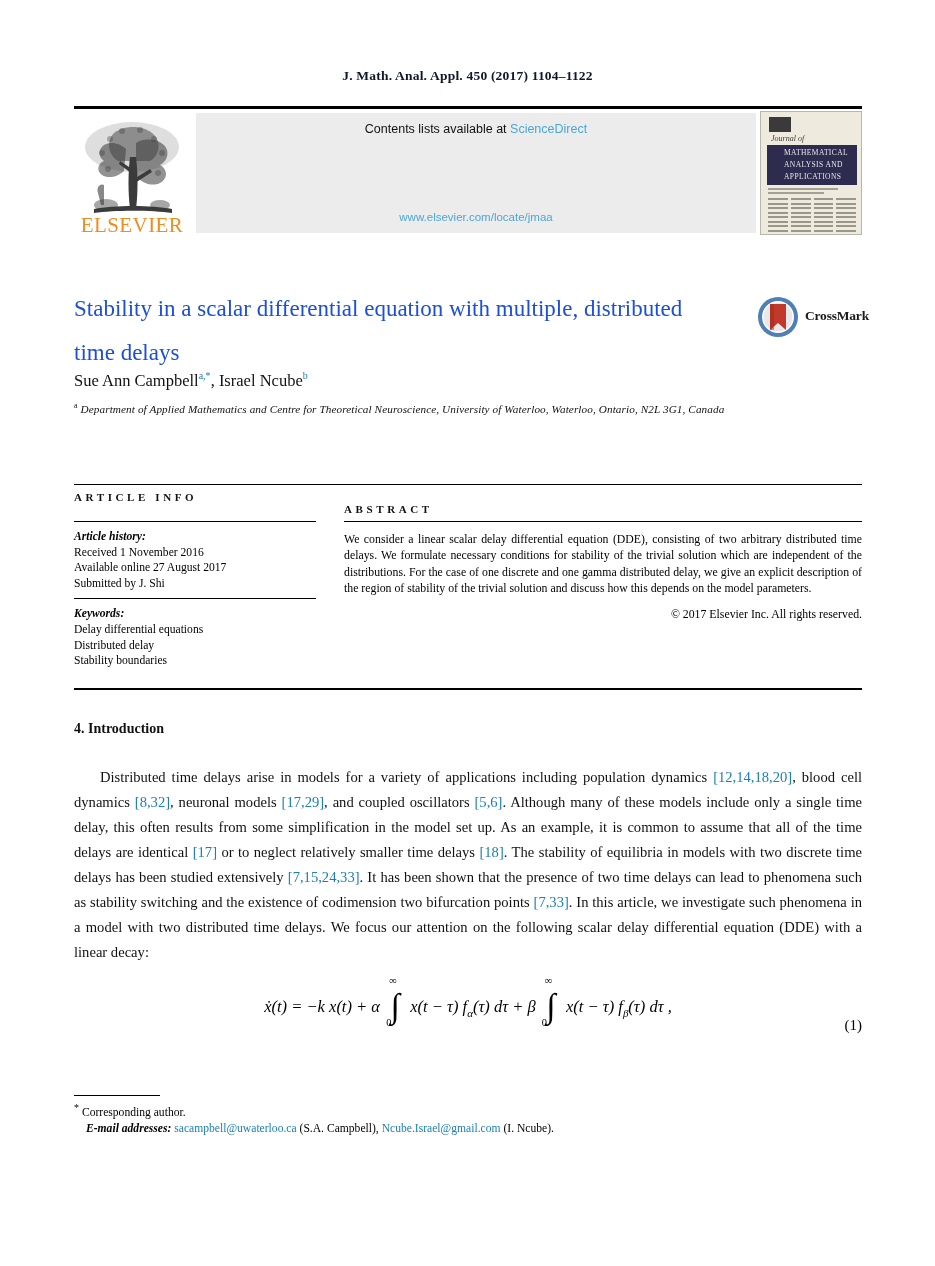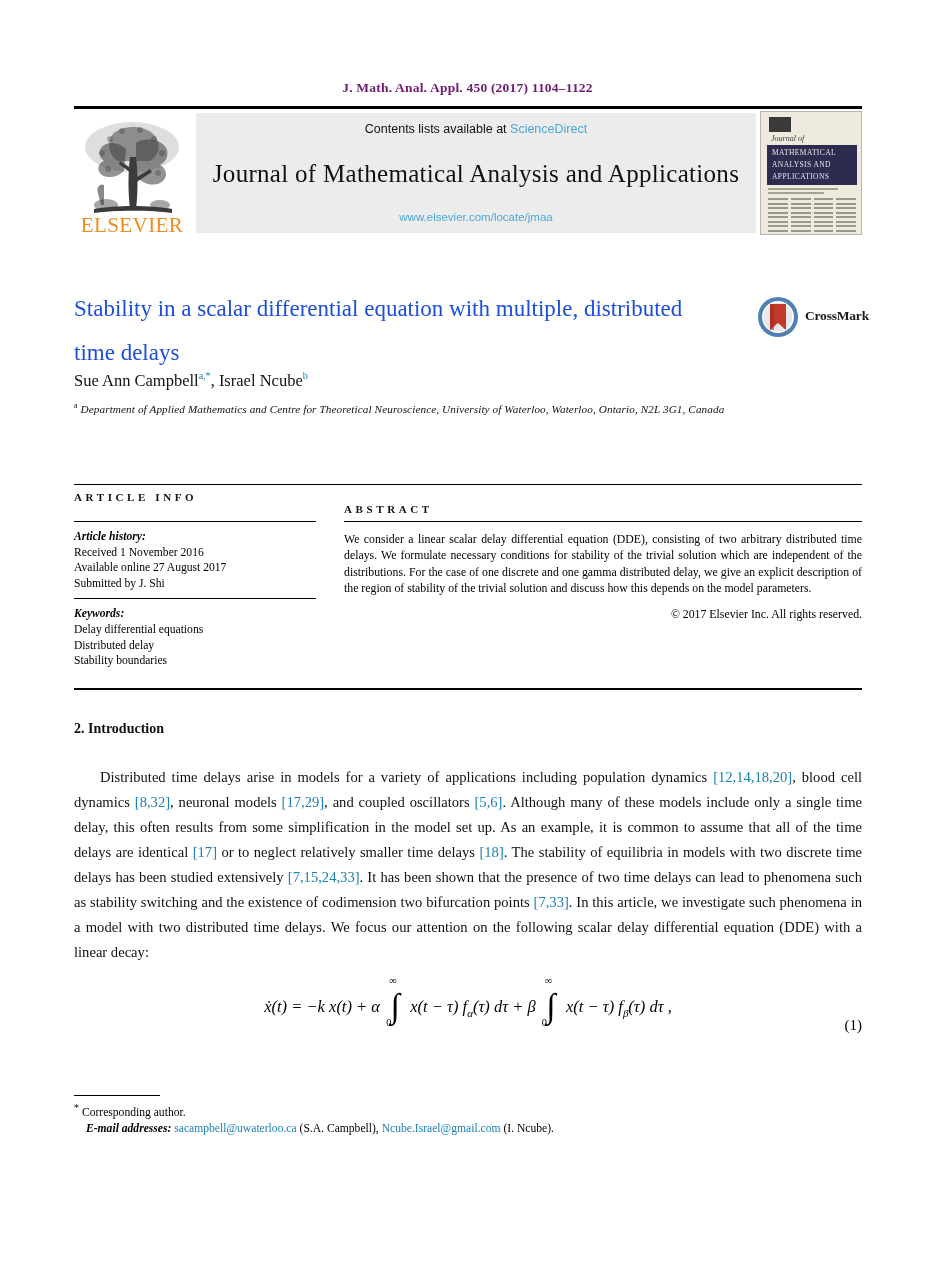--- a/index.html
+++ b/index.html
@@ -22,23 +22,22 @@
     height: 1266px;
   }
 
   
   .runhead {
     position: absolute;
     top: 68px; left: 0; right: 0;
     text-align: center;
     font-size: 13.5px;
     font-weight: bold;
-    color: #701a75;
+    color: #0f172a;
     letter-spacing: .2px;
-    margin-top: 12px;
   }
 
   
   .masthead {
     position: absolute;
     left: 74px; top: 106px;
     width: 788px; height: 128px;
     border-top: 3px solid #000;
   }
   .mh-logo {
@@ -100,21 +99,21 @@
     color: #3a3a3a;
   }
   .cov-band {
     position: absolute;
     left: 6px; top: 33px;
     width: 90px; height: 40px;
     background: #2d2b4e;
     color: #e8e6ef;
     font-size: 7.5px;
     line-height: 12px;
-    padding: 2px 0 0 5px;
+    padding: 2px 0 0 17px;
     box-sizing: border-box;
     letter-spacing: .4px;
   }
   .cov-lines {
     position: absolute;
     left: 7px; top: 76px;
     width: 88px;
   }
   .cov-line {
     height: 2px;
@@ -383,21 +382,20 @@
             <circle cx="84" cy="60" r="3"></circle>
         </g>
         <text x="58" y="119" font-family="Liberation Serif, serif" font-size="21" fill="#f08c1e" text-anchor="middle" letter-spacing="0.4">ELSEVIER</text>
       </svg>
     </div>
 
     <div class="mh-banner">
       <div class="mh-contents">
         <span>Contents lists available at </span><span class="sd">ScienceDirect</span>
       </div>
-      <div class="mh-title">Journal of Mathematical Analysis and Applications</div>
       <div class="mh-url">www.elsevier.com/locate/jmaa</div>
     </div>
 
     <div class="mh-cover">
       <div class="cov-topbox"></div>
       <div class="cov-jof">Journal of</div>
       <div class="cov-band">MATHEMATICAL ANALYSIS AND APPLICATIONS</div>
       <div class="cov-lines">
         <div class="cov-line" style="width:70px"></div>
         <div class="cov-line" style="width:56px"></div>
@@ -492,21 +490,21 @@
   </div>
 
   <div class="abs-col">
     <div class="rule"></div>
     <div>We consider a linear scalar delay differential equation (DDE), consisting of two arbitrary distributed time delays. We formulate necessary conditions for stability of the trivial solution which are independent of the distributions. For the case of one discrete and one gamma distributed delay, we give an explicit description of the region of stability of the trivial solution and discuss how this depends on the model parameters.</div>
     <div class="abs-copy">© 2017 Elsevier Inc. All rights reserved.</div>
   </div>
 
   <div class="rule-bottom"></div>
 
-  <div class="sec-head">2. Introduction</div>
+  <div class="sec-head">4. Introduction</div>
   <div class="body-text">Distributed time delays arise in models for a variety of applications including population dynamics <a class="ref" href="#">[12,14,18,20]</a>, blood cell dynamics <a class="ref" href="#">[8,32]</a>, neuronal models <a class="ref" href="#">[17,29]</a>, and coupled oscillators <a class="ref" href="#">[5,6]</a>. Although many of these models include only a single time delay, this often results from some simplification in the model set up. As an example, it is common to assume that all of the time delays are identical <a class="ref" href="#">[17]</a> or to neglect relatively smaller time delays <a class="ref" href="#">[18]</a>. The stability of equilibria in models with two discrete time delays has been studied extensively <a class="ref" href="#">[7,15,24,33]</a>. It has been shown that the presence of two time delays can lead to phenomena such as stability switching and the existence of codimension two bifurcation points <a class="ref" href="#">[7,33]</a>. In this article, we investigate such phenomena in a model with two distributed time delays. We focus our attention on the following scalar delay differential equation (DDE) with a linear decay:</div>
 
   <div class="equation">
     <div class="eq-body">
       <span>ẋ(t) = −k x(t) + α</span>
       <span class="intg">
         <span class="top">∞</span>
         <span class="sign">∫</span>
         <span class="bot">0</span>
       </span>

